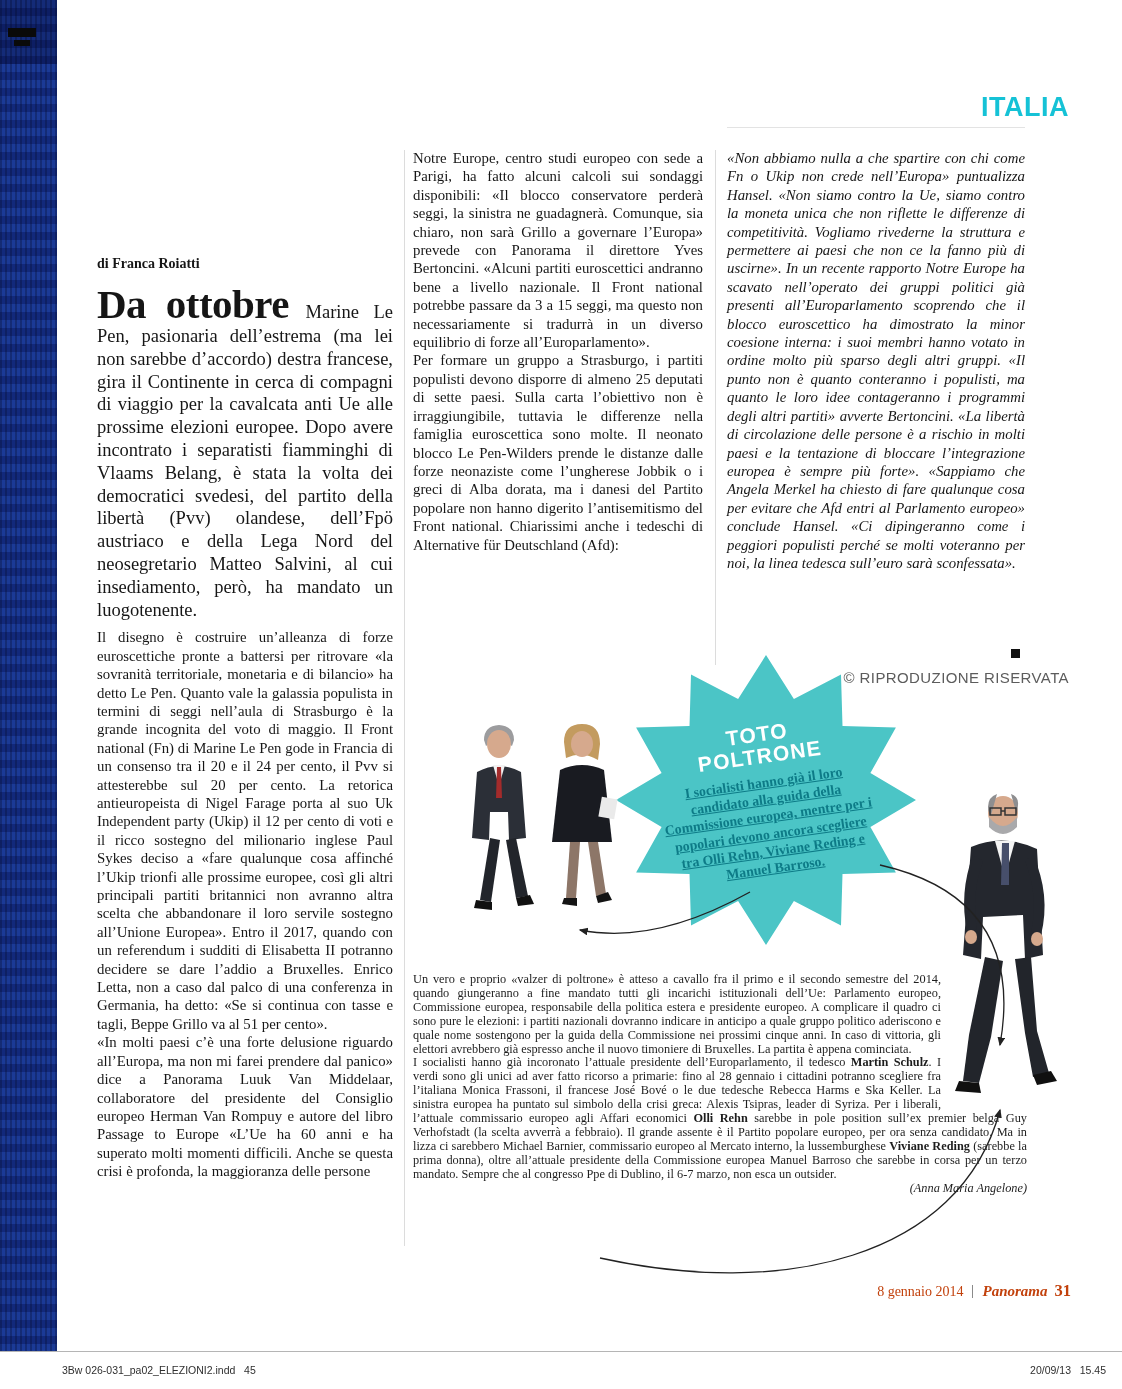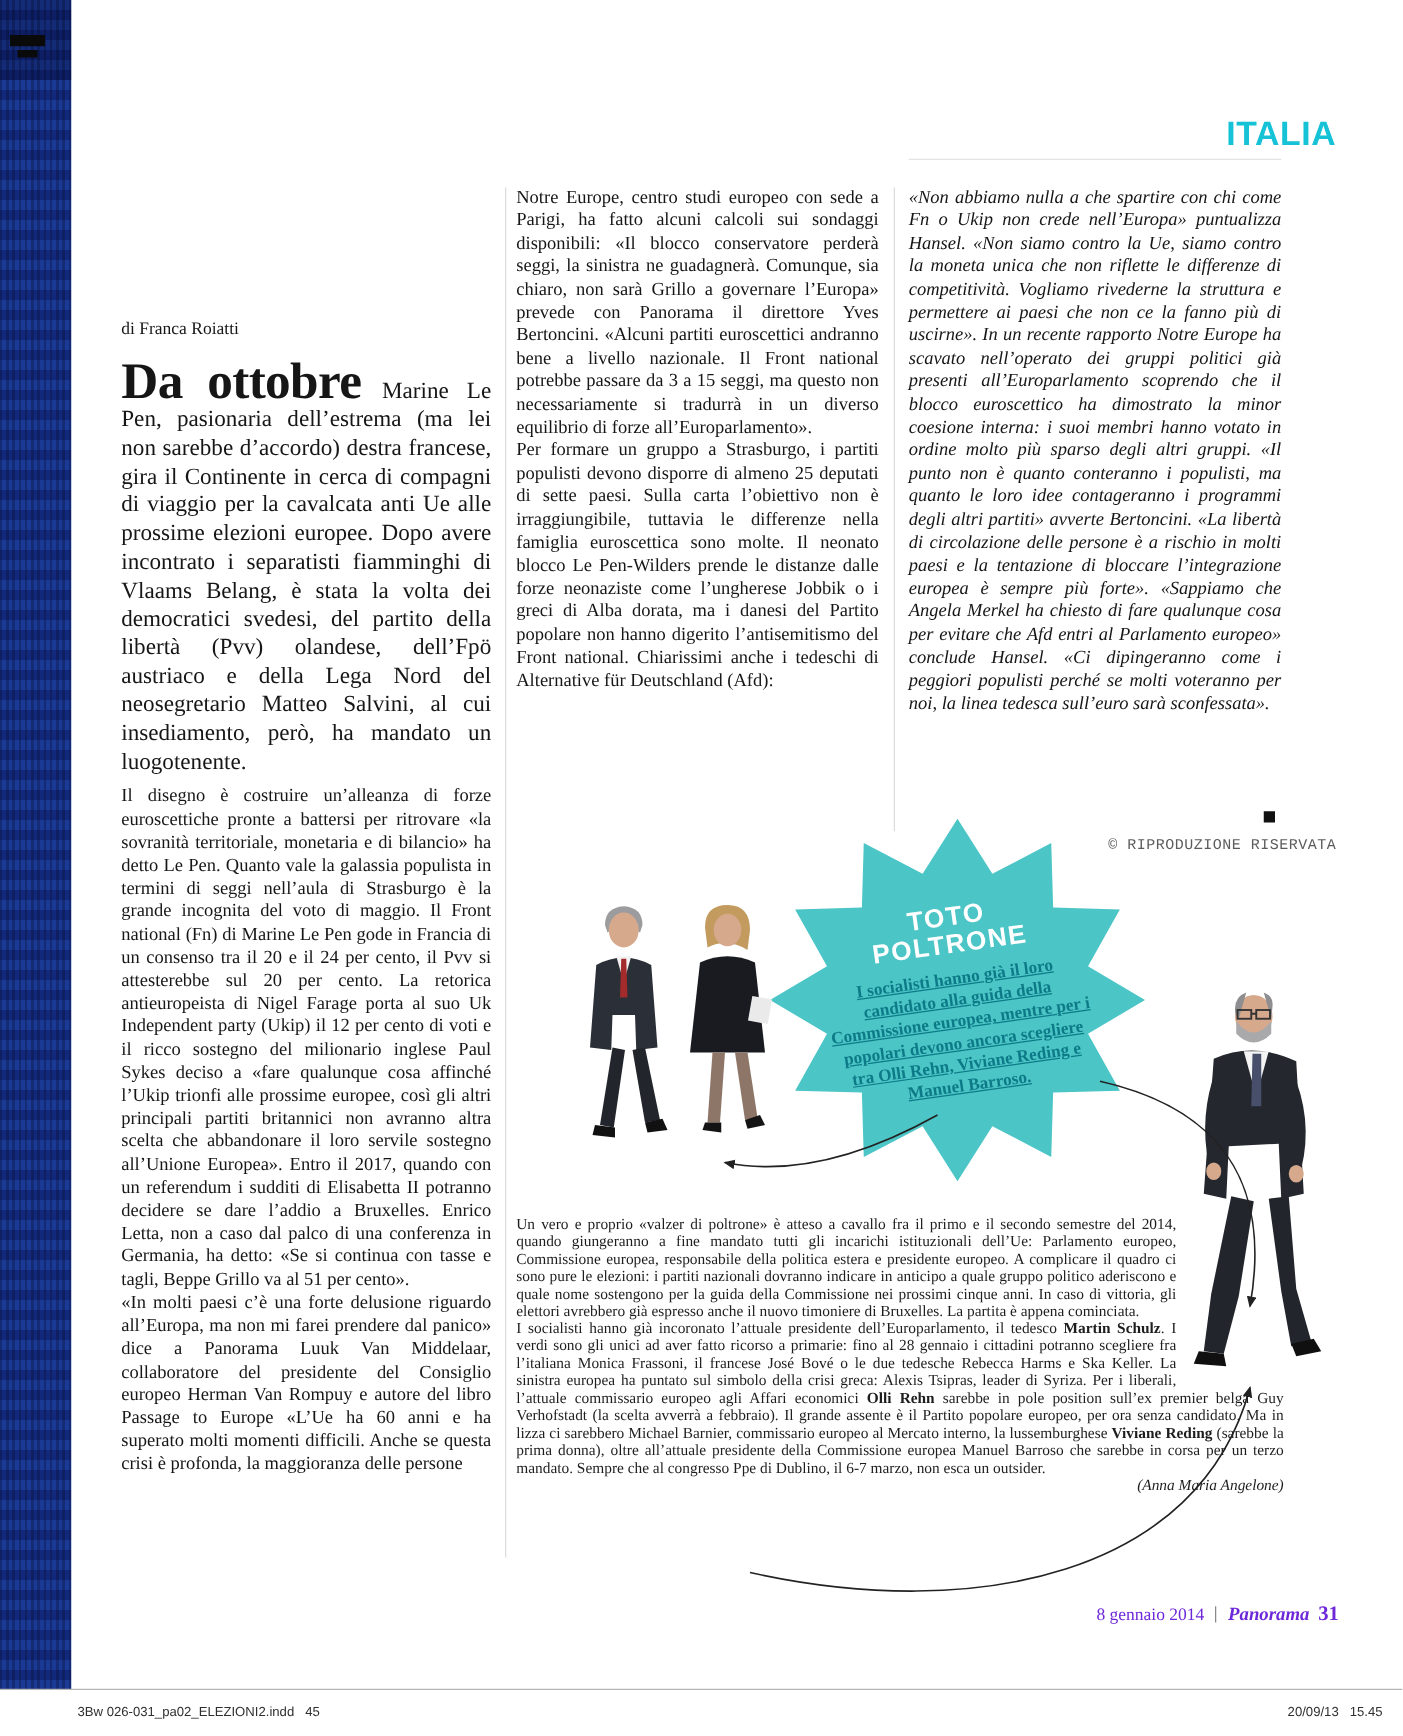--- a/index.html
+++ b/index.html
@@ -22,29 +22,29 @@
 
   .rule { position:absolute; width:1px; background:#dcdcdc; }
   .rule-col1 { left:404px; top:150px; height:1096px; }
   .rule-col2 { left:715px; top:150px; height:515px; }
 
   .col { position:absolute; text-align:justify; hyphens:auto; }
   .col1 { left:97px;  top:256px; width:296px; }
   .col2 { left:413px; top:149px; width:290px; }
   .col3 { left:727px; top:149px; width:298px;font-style:italic; }
 
-  .byline { font-size:14px; font-weight:400; margin:0 0 12px; text-align:left; }
+  .byline { font-size:14px; font-weight:700; margin:0 0 12px; text-align:left; }
   .lead   { font-size:18.5px; line-height:22.8px; margin:0 0 7px; }
   .lead .hl { font-size:41px; font-weight:700; letter-spacing:-.5px; line-height:1;
               padding-right:2px; }
   .body-p { font-size:14.8px; line-height:18.4px; margin:0; }
 
   .end-mark { position:absolute; left:1011px; top:649px; width:9px; height:9px; background:#111; }
-  .copyright { position:absolute; right:97px; top:669px; font-family:Liberation Mono, monospace;
-               font-size:12px; letter-spacing:.4px; color:#5c5c5c; }
+  .copyright { position:absolute; right:97px; top:669px; font-family:Liberation Sans, sans-serif;
+               font-size:15px; letter-spacing:.4px; color:#5c5c5c; }
 
   
   .burst-wrap { position:absolute; left:616px; top:655px; width:300px; height:290px; z-index:1; }
   .burst-bg { position:absolute; inset:0; background:#4bc5c6;
     clip-path:polygon(50% 0%, 59.3% 15.2%, 75% 6.7%, 75.5% 24.5%, 93.3% 25%, 84.8% 40.7%,
       100% 50%, 84.8% 59.3%, 93.3% 75%, 75.5% 75.5%, 75% 93.3%, 59.3% 84.8%, 50% 100%,
       40.7% 84.8%, 25% 93.3%, 24.5% 75.5%, 6.7% 75%, 15.2% 59.3%, 0% 50%, 15.2% 40.7%,
       6.7% 25%, 24.5% 24.5%, 25% 6.7%, 40.7% 15.2%); }
   .burst-inner { position:absolute; inset:0; transform:rotate(-8deg);
     display:flex; flex-direction:column; align-items:center; justify-content:center;
@@ -61,21 +61,21 @@
   .arrows { position:absolute; left:400px; top:630px; width:690px; height:670px;
             z-index:3; pointer-events:none; }
 
   .caption { position:absolute; left:413px; top:973px; width:614px; z-index:1;
              font-family:Liberation Serif, serif; font-size:12.3px; line-height:13.9px;
              color:#1d1d1d; text-align:justify; }
   .caption p { margin:0; }
   .caption-spacer { float:right; width:86px; height:126px; }
   .caption-author { text-align:right; font-style:italic; margin-top:2px; }
 
-  .footer { position:absolute; right:95px; top:1281px; font-size:14px; color:#6d28d9;text-align:right; }
+  .footer { position:absolute; right:95px; top:1281px; font-size:14px; color:#c2410c;text-align:right; }
   .footer > span { vertical-align:baseline; }
   .fdiv { display:inline-block; width:1px; height:13px; background:#8a8a8a; margin:0 9px -2px 9px; }
   .fmag { font-weight:700; font-style:italic; font-size:15px; }
   .fpage { font-weight:700; font-size:16.5px; margin-left:7px; }
 
   .slug { position:absolute; top:1364px; font-family:"Liberation Sans", sans-serif;
           font-size:10.5px; color:#2f2f2f; white-space:pre; }
   .slug-left { left:62px; }
   .slug-right { right:60px; }
   .bottom-line { position:absolute; left:0; top:1351px; width:1122px; height:1px; background:#b5b5b5; }

